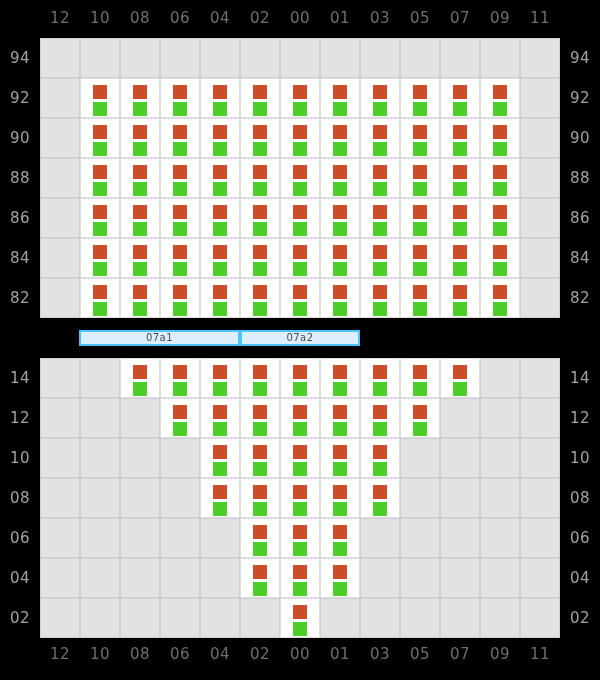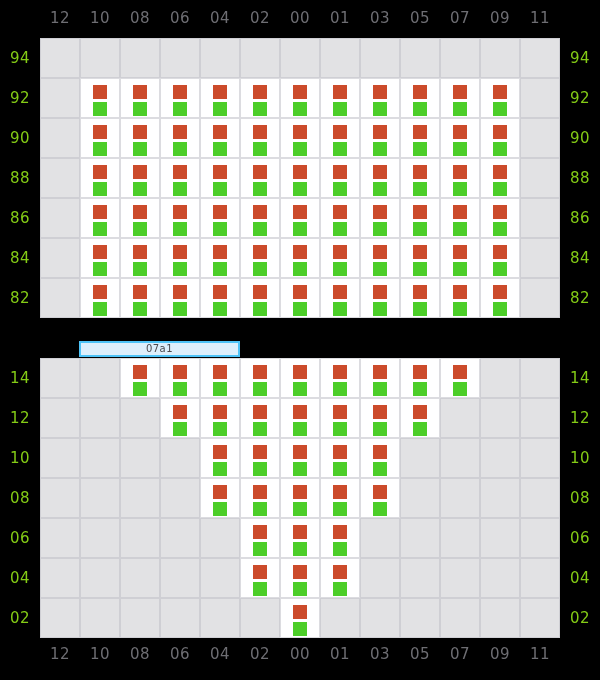--- a/index.html
+++ b/index.html
@@ -22,21 +22,21 @@
   }
   #axis-top{top:4px;}
   #axis-bottom{top:640px;}
 
   
   .side-axis{
     position:absolute;width:40px;
   }
   .side-axis .tick{
     height:40px;line-height:40px;text-align:center;
-    color:#84cc16;font-size:15px;letter-spacing:0.5px;
+    color:#a3a3a3;font-size:15px;letter-spacing:0.5px;
   }
   #side-left-top{left:0px;top:38px;}
   #side-right-top{left:560px;top:38px;}
   #side-left-bottom{left:0px;top:358px;}
   #side-right-bottom{left:560px;top:358px;}
 
   
   .grid{
     position:absolute;left:40px;width:520px;height:280px;
     display:grid;
@@ -59,21 +59,21 @@
     position:absolute;left:50%;transform:translateX(-50%);
     width:14px;
   }
   .mark .sq{display:block;width:14px;height:14px;}
   .mark .sq.red{background:#cc4b2b;}
   .mark .sq.green{background:#4cce28;margin-top:3px;}
   .mark{top:6px;}
 
   
   #seg-bar{
-    position:absolute;left:79px;top:341px;
+    position:absolute;left:79px;top:330px;
     width:441px;height:16px;
     display:flex;
   }
   .seg{
     box-sizing:border-box;
     background:#ddeffc;
     border:2px solid #4ec3f7;
     color:#4a4a4f;
     font-size:10px;
     line-height:12px;
@@ -540,20 +540,21 @@
         <div class="mark">
           <span class="sq red"></span>
           <span class="sq green"></span>
         </div>
       </div>
       <div class="cell"></div>
     </div>
 
   <div id="seg-bar">
       <div class="seg" style="width: 161px;">07a1</div>
+      <div class="seg" style="width: 120px;">07a2</div>
     </div>
 
   <div class="side-axis" id="side-left-bottom">
       <div class="tick">14</div>
       <div class="tick">12</div>
       <div class="tick">10</div>
       <div class="tick">08</div>
       <div class="tick">06</div>
       <div class="tick">04</div>
       <div class="tick">02</div>

